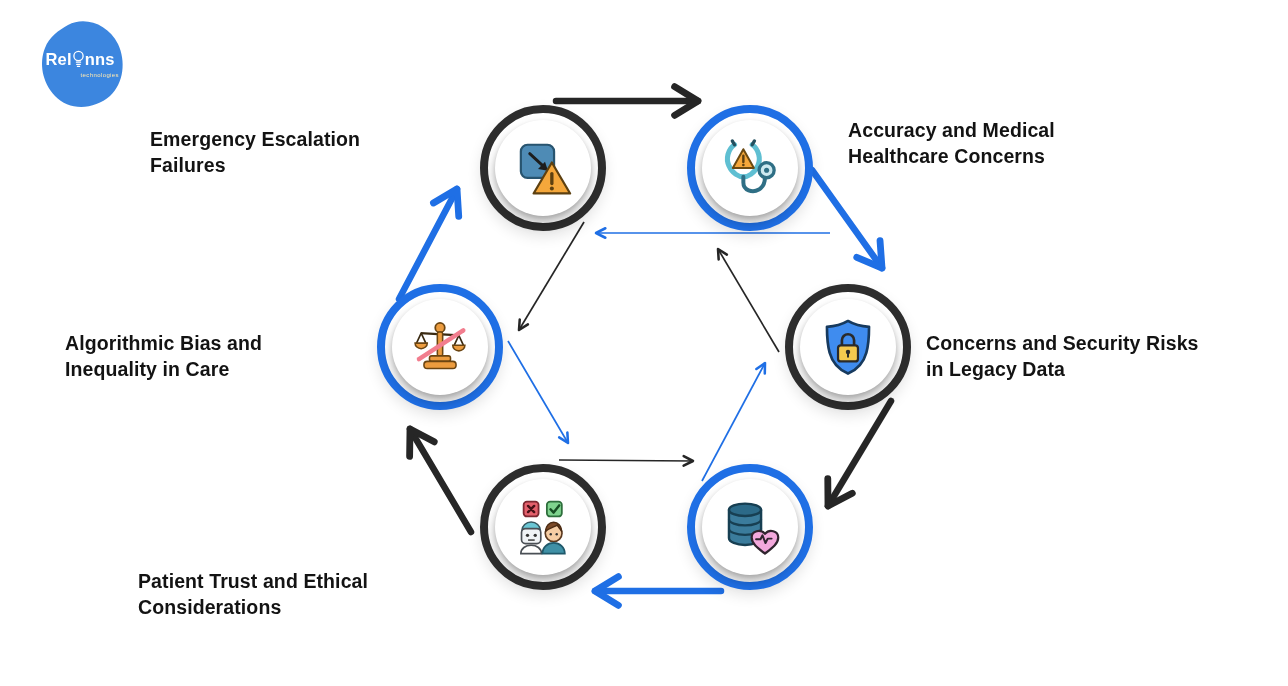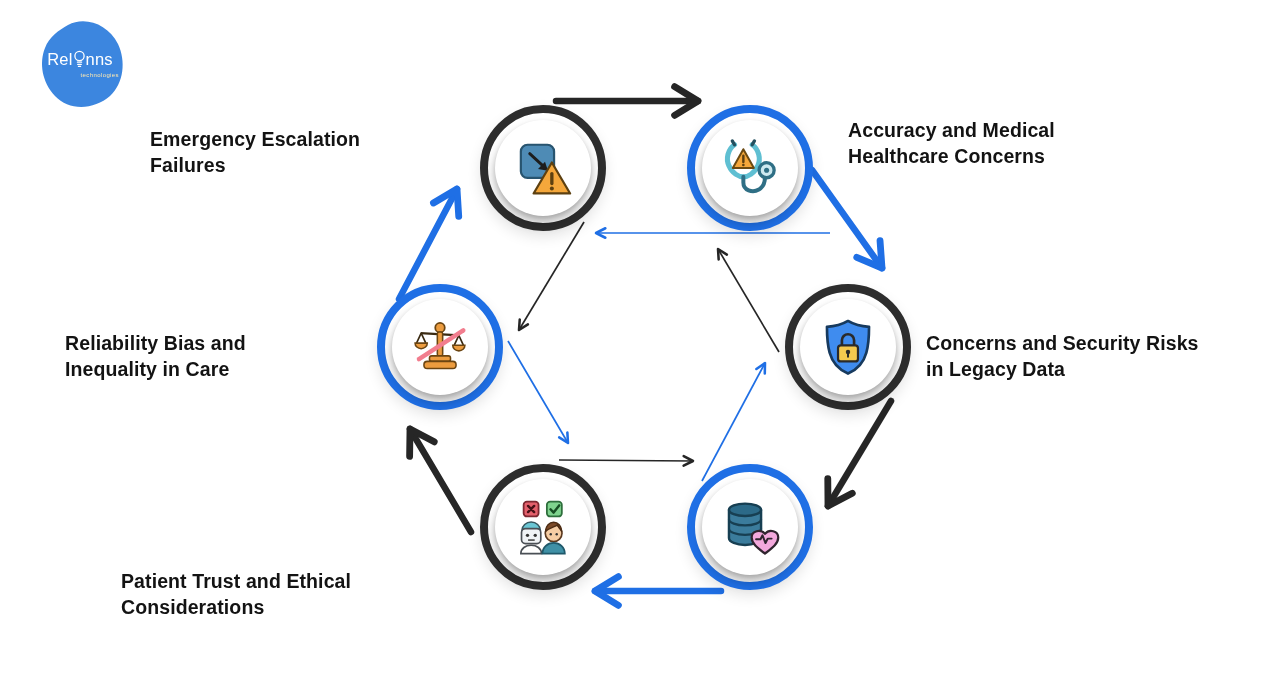--- a/index.html
+++ b/index.html
@@ -6,21 +6,21 @@
   .stage{
     position:relative;width:1288px;height:686px;background:#ffffff;
     font-family:"Liberation Sans","DejaVu Sans",sans-serif;overflow:hidden;
     border-bottom:2px solid #e8eaec;
   }
   .arrows{position:absolute;left:0;top:0;z-index:1;}
   
   .logo{position:absolute;left:33px;top:16px;width:94px;height:98px;z-index:3;}
   .logo-blob{position:absolute;inset:0;}
   .logo-text{position:absolute;left:0;top:34px;width:94px;text-align:center;color:#fff;
-    font-weight:normal;font-size:16.5px;letter-spacing:.2px;display:flex;align-items:center;justify-content:center;gap:1px;}
+    font-weight:bold;font-size:16.5px;letter-spacing:.2px;display:flex;align-items:center;justify-content:center;gap:1px;}
   .logo-tag{position:absolute;left:0;top:56px;width:86px;text-align:right;color:#ffe9b0;font-size:6px;letter-spacing:.4px;}
   
   .node{position:absolute;z-index:2;width:126px;height:126px;}
   .ring{width:110px;height:110px;border-radius:50%;border:8px solid #2d2d2d;background:#fff;
     box-shadow:0 6px 14px rgba(0,0,0,.10);position:relative;}
   .inner{position:absolute;inset:7px;border-radius:50%;background:#fff;
     box-shadow:0 7px 12px rgba(0,0,0,.28),0 2px 4px rgba(0,0,0,.12);
     display:flex;align-items:center;justify-content:center;}
   .icon{width:62px;height:62px;display:block;}
   
@@ -190,22 +190,22 @@
     <span>Failures</span>
   </div>
   <div class="label" style="left:848px;top:117px">
     <span>Accuracy and Medical</span><br>
     <span>Healthcare Concerns</span>
   </div>
   <div class="label" style="left:926px;top:330px">
     <span>Concerns and Security Risks</span><br>
     <span>in Legacy Data</span>
   </div>
-  <div class="label" style="left:121px;top:568px">
+  <div class="label" style="left:138px;top:568px">
     <span>Patient Trust and Ethical</span><br>
     <span>Considerations</span>
   </div>
   <div class="label" style="left:65px;top:330px">
-    <span>Reliability Bias and</span><br>
+    <span>Algorithmic Bias and</span><br>
     <span>Inequality in Care</span>
   </div>
 
 </div>
 
 </body></html>

